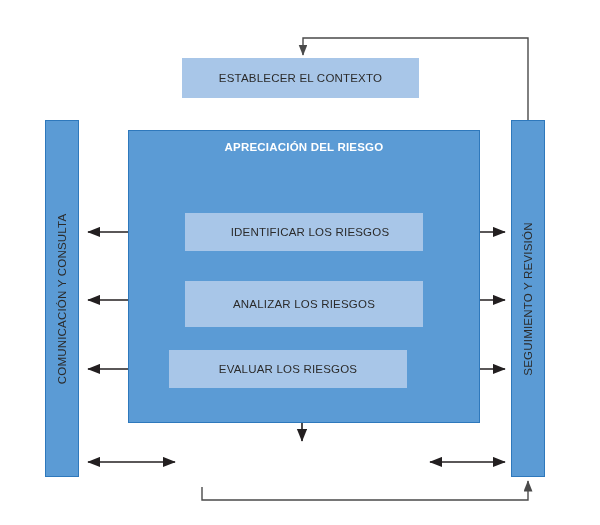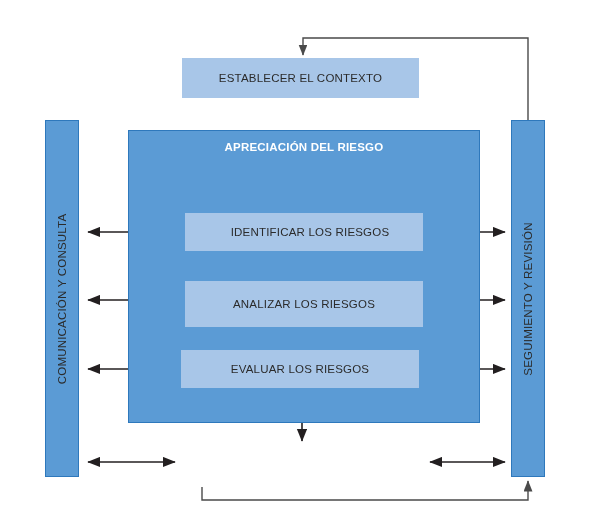--- a/index.html
+++ b/index.html
@@ -66,21 +66,21 @@
     color: #2b2b2b;
     letter-spacing: 0.2px;
   }
   
   #context-box      { left: 182px; top: 58px;  width: 237px; height: 40px; }
   #assessment-box   { left: 128px; top: 130px; width: 352px; height: 293px; }
   #assessment-title { position: absolute; left: 0; top: 10px; width: 100%;
                       display: flex; justify-content: center; }
   #identify-box     { left: 185px; top: 213px; width: 238px; height: 38px; padding-left: 12px; }
   #analyze-box      { left: 185px; top: 281px; width: 238px; height: 46px; }
-  #evaluate-box     { left: 181px; top: 350px; width: 238px; height: 38px; }
+  #evaluate-box     { left: 169px; top: 350px; width: 238px; height: 38px; }
   #treat-box        { left: 182px; top: 443px; width: 239px; height: 38px; }
   #comm-bar         { left: 45px;  top: 120px; width: 34px;  height: 357px; }
   #review-bar       { left: 511px; top: 120px; width: 34px;  height: 357px; }
 </style>
 </head>
 <body>
 
 <div id="diagram-root">
 
   <svg id="connector-layer" viewBox="0 0 600 525" width="600" height="525">

